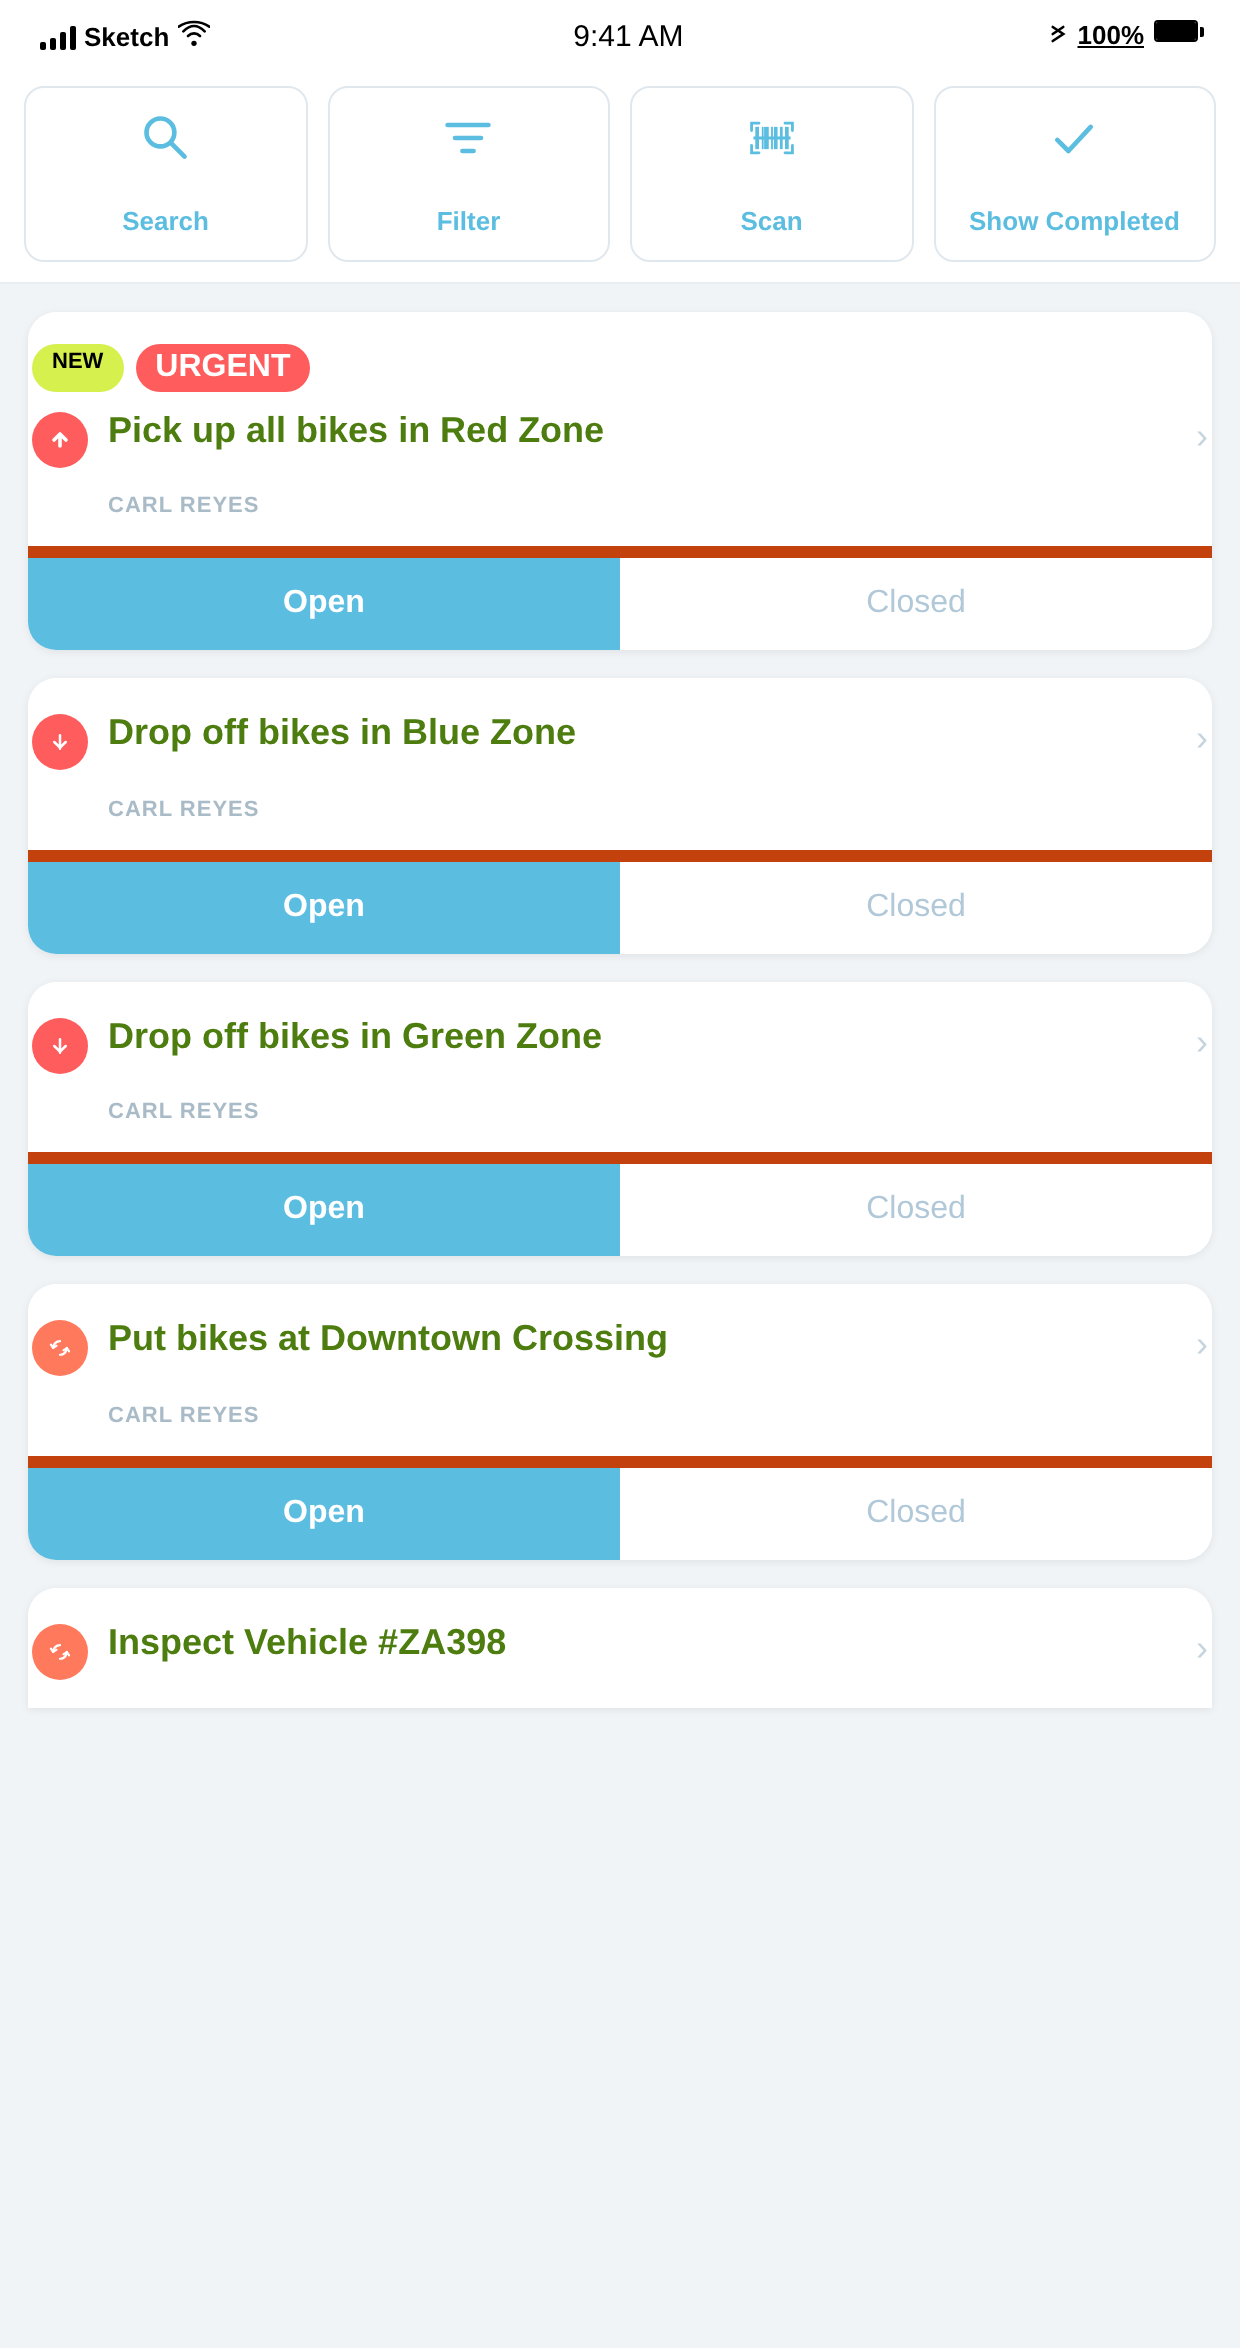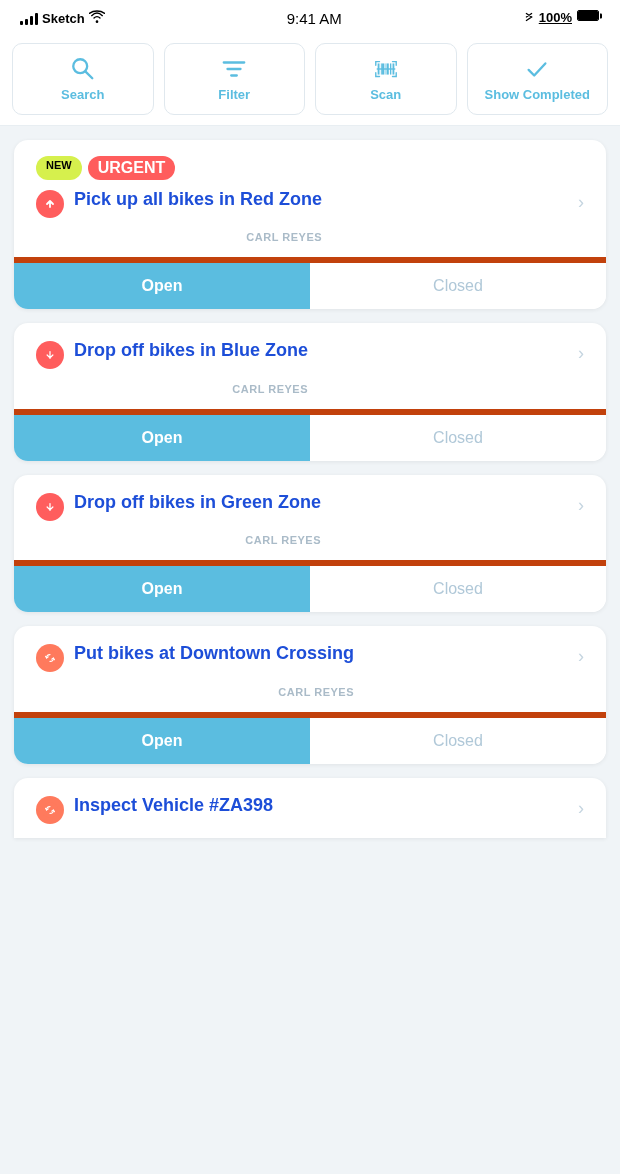--- a/index.html
+++ b/index.html
@@ -60,21 +60,21 @@
     }
     .toolbar-btn {
       flex: 1;
       background: white;
       border: 1px solid #e0e8ee;
       border-radius: 10px;
       padding: 12px 6px;
       display: flex;
       flex-direction: column;
       align-items: center;
-      gap: 5px;
+      gap: 21px;
       cursor: pointer;
     }
     .toolbar-btn .icon-svg { width: 26px; height: 26px; }
     .toolbar-btn .btn-label {
       font-size: 13px;
       font-weight: 600;
       color: #5bbde0;
     }
 
     
@@ -86,22 +86,21 @@
     }
 
     
     .task-card {
       background: white;
       border-radius: 14px;
       overflow: hidden;
       box-shadow: 0 1px 4px rgba(0,0,0,0.07);
     }
     .task-body {
-      padding: 16px 22px 14px;
-      text-align: right;
+      padding: 16px 2px 14px;
     }
     .task-badges {
       display: flex;
       gap: 6px;
       margin-bottom: 8px;
     }
     .badge-new {
       background: #d6f04d;
       color: #000;
       font-size: 11px;
@@ -138,21 +137,21 @@
       align-items: center;
       justify-content: center;
       flex-shrink: 0;
       margin-top: 2px;
     }
     .task-icon svg { width: 16px; height: 16px; }
     .task-icon.rebalance { background: #ff7a5d; }
     .task-title {
       font-size: 18px;
       font-weight: 700;
-      color: #1d4ed8;
+      color: #4d7c0f;
       line-height: 1.3;
     }
     .task-assignee {
       font-size: 11px;
       font-weight: 700;
       color: #aabbc8;
       letter-spacing: 0.5px;
       margin-top: 20px;
     }
     .chevron-right {

